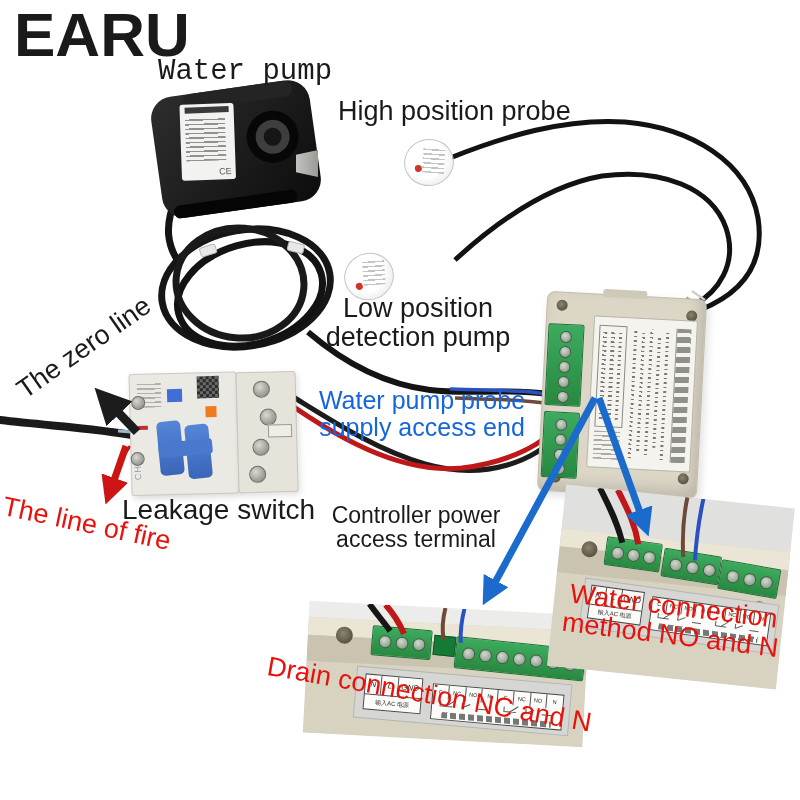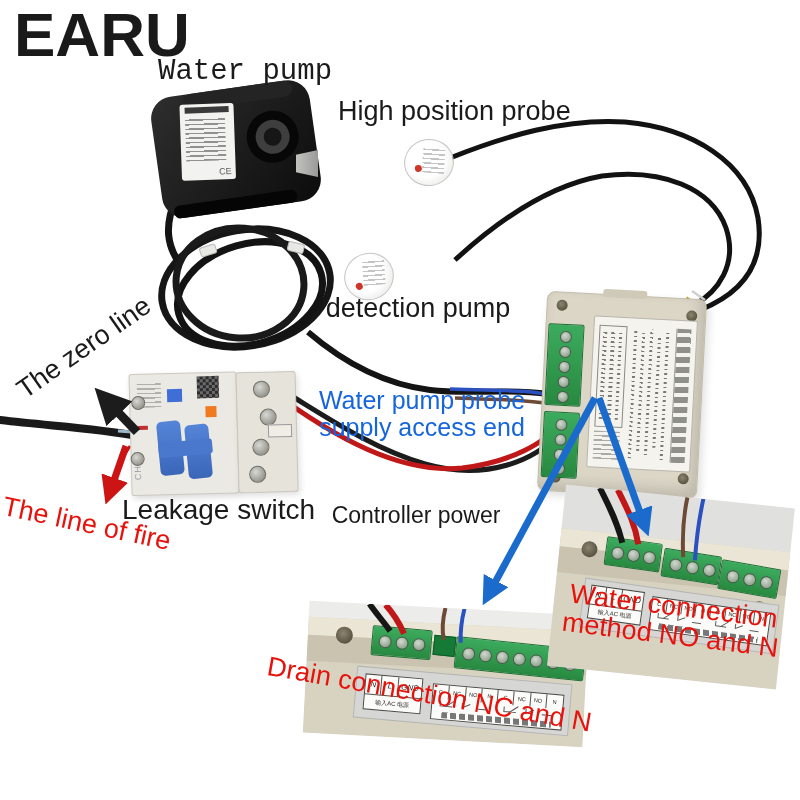--- a/index.html
+++ b/index.html
@@ -273,31 +273,33 @@
     <path d="M595,398 L492,588" stroke="#1a6bcc" stroke-width="7" fill="none" marker-end="url(#mblue)"></path>
     <path d="M599,398 L642,518" stroke="#1a6bcc" stroke-width="7" fill="none" marker-end="url(#mblue)"></path>
     <path d="M137,432 L112,406" stroke="#1c1c1c" stroke-width="9" fill="none" marker-end="url(#mblack)"></path>
     <path d="M126,446 L112,486" stroke="#cc1414" stroke-width="7" fill="none" marker-end="url(#mred)"></path>
   </svg>
 
   <div class="lbl" style="left:14px;top:2px;font-size:62px;font-weight:700;letter-spacing:0px;">EARU</div>
   <div class="lbl" style="left:158px;top:57px;font-size:29px;font-family:Liberation Mono, monospace;">Water pump</div>
   <div class="lbl" style="left:338px;top:97px;font-size:27px;">High position probe</div>
   <div class="lbl center" style="left:318px;top:294px;width:200px;font-size:27px;">
+    <div>Low position</div>
     <div>detection pump</div>
   </div>
   <div class="lbl" style="left:20px;top:378px;font-size:27px;transform:rotate(-35deg);transform-origin:left center;white-space:nowrap;">The zero line</div>
   <div class="lbl red" style="left:6px;top:492px;font-size:27px;transform:rotate(12deg);transform-origin:left top;white-space:nowrap;">The line of fire</div>
   <div class="lbl" style="left:122px;top:495px;font-size:28px;">Leakage switch</div>
   <div class="lbl center blue" style="left:308px;top:387px;width:228px;font-size:25px;">
     <div>Water pump probe</div>
     <div>supply access end</div>
   </div>
   <div class="lbl center" style="left:318px;top:503px;width:196px;font-size:23px;">
     <div>Controller power</div>
+    <div>access terminal</div>
   </div>
   <div class="lbl center red" style="left:552px;top:592px;width:240px;font-size:27px;transform:rotate(7deg);">
     <div>Water connection</div>
     <div>method NO and N</div>
   </div>
   <div class="lbl red" style="left:270px;top:652px;font-size:27px;transform:rotate(10deg);transform-origin:left top;white-space:nowrap;">Drain connection NC and N</div>
 
 </div>
 
 </body></html>

